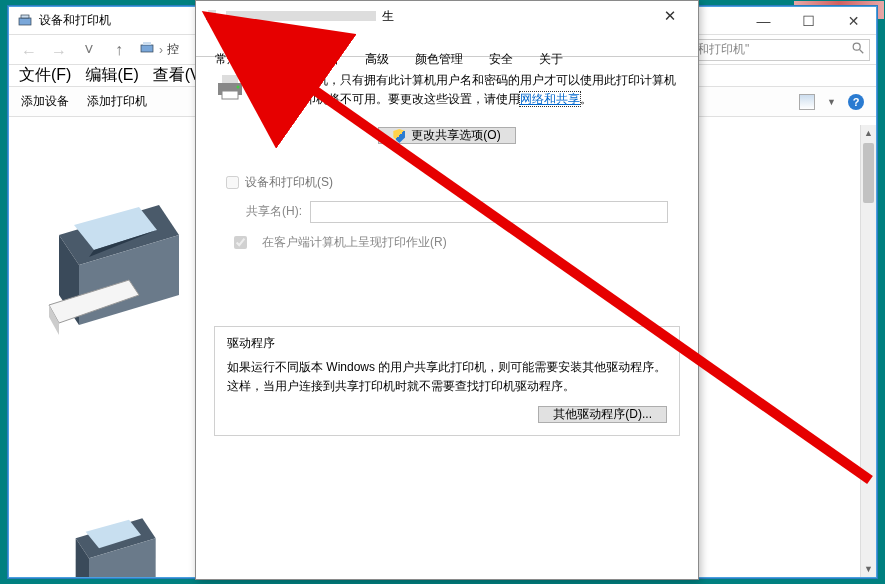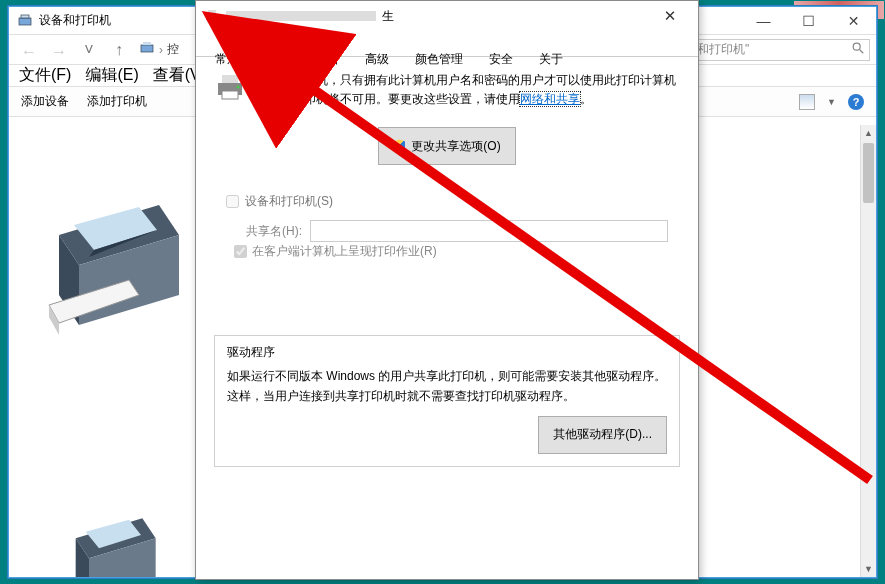--- a/index.html
+++ b/index.html
@@ -63,36 +63,36 @@
   .tab.active { border:1px solid #ccc; border-bottom:1px solid #fff; background:#fff; }
 
   .dlg-body { padding: 14px 18px 10px 18px; font-size:12px; color:#000; }
   .info-row { display:flex; gap:10px; margin-bottom:18px; }
   .info-icon { width:32px;height:32px; flex-shrink:0; }
   .info-text { line-height:1.6; }
   .info-text a { color:#0066cc; outline:1px dotted #333; }
 
   .btn {
     display:inline-flex; align-items:center; justify-content:center; gap:6px;
-    height:38px; padding:0 14px; font-size:12px; background:#e1e1e1; border:1px solid #adadad;
+    height:17px; padding:0 14px; font-size:12px; background:#e1e1e1; border:1px solid #adadad;
   }
   .btn .shield {
     width:12px;height:14px;background:linear-gradient(135deg,#ffd24d 0 50%,#2a7bd1 50% 100%);
     clip-path: polygon(50% 0,100% 15%,100% 60%,50% 100%,0 60%,0 15%);
   }
   .change-btn-row { text-align:center; margin-bottom:18px; }
 
   .fieldset { border:1px solid #d0d0d0; padding:10px 12px 14px 12px; margin-bottom:14px; position:relative; }
   .checkbox-row { display:flex; align-items:center; gap:6px; margin-bottom:10px; color:#777; }
   .checkbox-row input { margin:0; }
   .share-name-row { display:flex; align-items:center; gap:8px; color:#888;margin-left:20px; }
   .share-name-row input[type=text] {
     flex:1; height:22px; border:1px solid #ccc; background:#fff; padding:0 4px; font-size:12px;
   }
-  .render-row { display:flex; align-items:center; gap:2px; color:#888; padding-left:4px; }
+  .render-row { display:flex; align-items:center; gap:12px; color:#888; margin-top:10px; padding-left:4px; }
 
   .group { border:1px solid #d0d0d0; padding:8px 12px 12px 12px; margin-top:60px; }
   .group-title { font-size:12px; margin-bottom:6px; }
   .group-text { font-size:12px; line-height:1.6; color:#000; margin-bottom:10px; }
   .group-btn-row { text-align:right; }
 
   
   .arrow-svg { position:absolute; left:0; top:0; width:885px; height:584px; pointer-events:none; }
 
   

